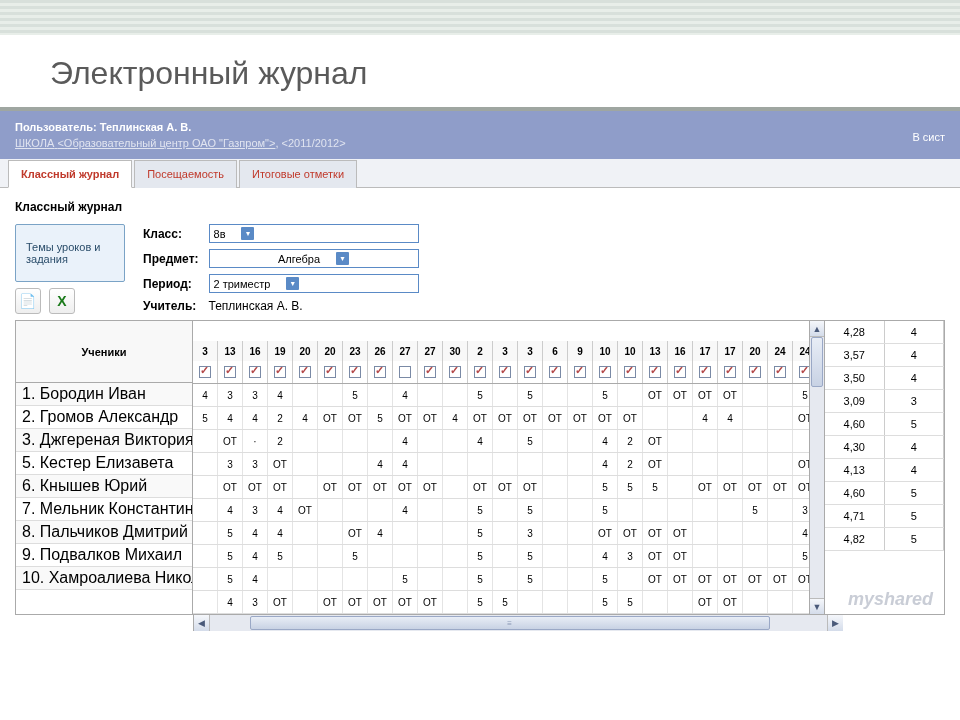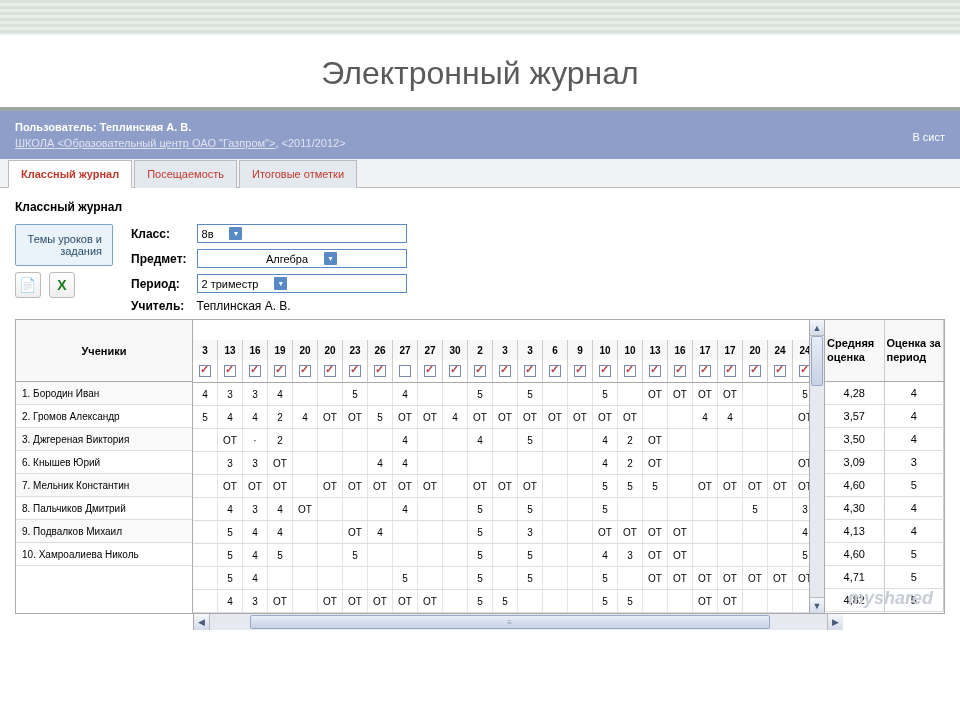--- a/index.html
+++ b/index.html
@@ -1,35 +1,35 @@
 <!DOCTYPE html>
 <html><head>
 <meta charset="utf-8">
 <style>
   * { box-sizing: border-box; margin: 0; padding: 0; }
   body { font-family: Arial, sans-serif; font-size: 12px; background: #fff; width: 960px; height: 720px; overflow: hidden; }
   .top-stripes { height: 40px; background: repeating-linear-gradient(#d8e0db, #d8e0db 3px, #e8eee9 3px, #e8eee9 6px); }
-  .slide-title { font-size: 32px; font-weight: 400; color: #5a5a5a; padding: 20px 50px 15px; background: #fff; margin-top: -5px; text-align: center; }
+  .slide-title { font-size: 32px; font-weight: 400; color: #5a5a5a; padding: 20px 50px 15px; background: #fff; margin-top: -5px; }
   .title-underline { height: 4px; background: #9fa6a1; }
 
   .app-header { background: #8f9dc9; color: #fff; padding: 10px 15px; font-size: 11px; display: flex; justify-content: space-between; align-items: flex-start; }
   .app-header .user-line { margin-bottom: 4px; font-weight: bold; }
   .app-header .school-line { color: #e0e4f0; }
   .app-header .school-line a { color: #e0e4f0; }
   .app-header .right-text { font-size: 11px; margin-top: 10px; }
 
   .tabs { background: #f0f2f6; border-bottom: 1px solid #bbb; padding: 0 8px; display: flex; gap: 2px; }
   .tab { padding: 7px 12px; font-size: 11px; border: 1px solid #bbb; border-bottom: none; background: #e4e8ef; color: #c0392b; cursor: pointer; position: relative; top: 1px; }
   .tab.active { background: #fff; border-bottom: 1px solid #fff; font-weight: bold; }
 
   .content { padding: 12px 15px 8px; }
   .section-title { font-weight: bold; font-size: 12px; margin-bottom: 10px; }
 
   .controls { display: flex; gap: 18px; align-items: flex-start; margin-bottom: 6px; }
-  .btn-topics { border: 1px solid #7aa3c6; background: #eaf2fa; color: #2a4d6a; padding: 8px 10px; font-size: 11px; text-align: right; width: 98px; cursor: pointer; border-radius: 2px; }
+  .btn-topics { border: 1px solid #7aa3c6; background: #eaf2fa; color: #2a4d6a; padding: 16px 10px; font-size: 11px; text-align: left; width: 110px; cursor: pointer; border-radius: 2px; }
   .form-rows { display: grid; grid-template-columns: auto auto; gap: 6px 10px; align-items: center; font-size: 12px; }
   .form-rows label { font-weight: bold; }
   .select-like { border: 1px solid #5a8ac6; background: #fff; padding: 2px 4px; display: inline-flex; align-items: center; gap: 16px; font-size: 11px; cursor: pointer; }
   .select-like .chev { width: 13px; height: 13px; background: #5a8ac6; color: #fff; display: inline-flex; align-items: center; justify-content: center; font-size: 8px; border-radius: 1px; }
 
   .icons-row { display: flex; gap: 8px; margin-top: 6px; }
   .icon-btn { width: 26px; height: 26px; border: 1px solid #bbb; border-radius: 3px; display: flex; align-items: center; justify-content: center; background: linear-gradient(#fff,#eee); cursor: pointer; font-size: 14px; }
   .icon-excel { color: #1a7a1a; font-weight: bold; }
 
   .grid-wrap { display: flex; gap: 0; margin-top: 4px; position: relative; }
@@ -46,21 +46,21 @@
   .date-row { display: flex; height: 20px; }
   .date-row .hcell { width: 25px; flex-shrink: 0; font-size: 10px; }
   .tick-row { display: flex; height: 22px; }
   .tick-row .tcell { width: 25px; flex-shrink: 0; border-right: 1px solid #ccc; display: flex; align-items: center; justify-content: center; }
   .chk { width: 12px; height: 12px; border: 1px solid #7a8aa6; background: #fff; position: relative; }
   .chk.on::after { content: "✓"; position: absolute; top: -3px; left: 0px; font-size: 11px; color: #b44848; font-weight: bold; }
 
   .sum-hdr { display: flex; height: 62px; }
   .sum-hdr .hcell { width: 60px; line-height: 1.2; padding: 4px 2px; }
 
-  .body-row { display: flex; height: 23px; border-bottom: 1px solid #ddd; align-items: center; font-size: 10px; }
+  .body-row { display: flex; height: 23px; border-bottom: 1px solid #ddd; align-items: center; font-size: 16px; }
   .body-row:nth-child(odd) { background: #f9f9f9; }
   .student-cell { padding: 0 6px; width: 100%; white-space: nowrap; overflow: hidden; }
   .grade-row { display: flex; height: 23px; border-bottom: 1px solid #ddd; }
   .gcell { width: 25px; flex-shrink: 0; border-right: 1px solid #e4e4e4; display: flex; align-items: center; justify-content: center; font-size: 10px; }
   .sum-row { display: flex; height: 23px; border-bottom: 1px solid #ddd; }
   .sum-row .scell { width: 60px; border-right: 1px solid #ccc; display: flex; align-items: center; justify-content: center; font-size: 11px; }
 
   .vscroll { width: 16px; background: #e6e9f0; border: 1px solid #aaa; border-left: none; display: flex; flex-direction: column; }
   .vscroll .arrow { height: 16px; background: linear-gradient(#f5f7fb,#d4dcea); display: flex; align-items: center; justify-content: center; font-size: 9px; color: #4a5a7a; border-bottom: 1px solid #bbb; cursor: pointer; }
   .vscroll .arrow.bot { border-top: 1px solid #bbb; border-bottom: none; }
@@ -141,20 +141,23 @@
       <div class="hdr students-hdr">Ученики</div>
       <div id="students-body">
           <div class="body-row">
             <div class="student-cell">1. Бородин Иван</div>
           </div>
           <div class="body-row">
             <div class="student-cell">2. Громов Александр</div>
           </div>
           <div class="body-row">
             <div class="student-cell">3. Джгереная Виктория</div>
+          </div>
+          <div class="body-row">
+            <div class="student-cell">5. Кестер Елизавета</div>
           </div>
           <div class="body-row">
             <div class="student-cell">6. Кнышев Юрий</div>
           </div>
           <div class="body-row">
             <div class="student-cell">7. Мельник Константин</div>
           </div>
           <div class="body-row">
             <div class="student-cell">8. Пальчиков Дмитрий</div>
           </div>
@@ -553,24 +556,20 @@
 
     <div class="vscroll">
       <div class="arrow">▲</div>
       <div class="track">
           <div class="thumb"></div>
         </div>
       <div class="arrow bot">▼</div>
     </div>
 
     <div class="col-summary">
-      <div class="hdr sum-hdr">
-        <div class="hcell">Средняя оценка</div>
-        <div class="hcell">Оценка за период</div>
-      </div>
       <div id="summary-body">
           <div class="sum-row">
             <div class="scell">4,28</div>
             <div class="scell">4</div>
           </div>
           <div class="sum-row">
             <div class="scell">3,57</div>
             <div class="scell">4</div>
           </div>
           <div class="sum-row">

